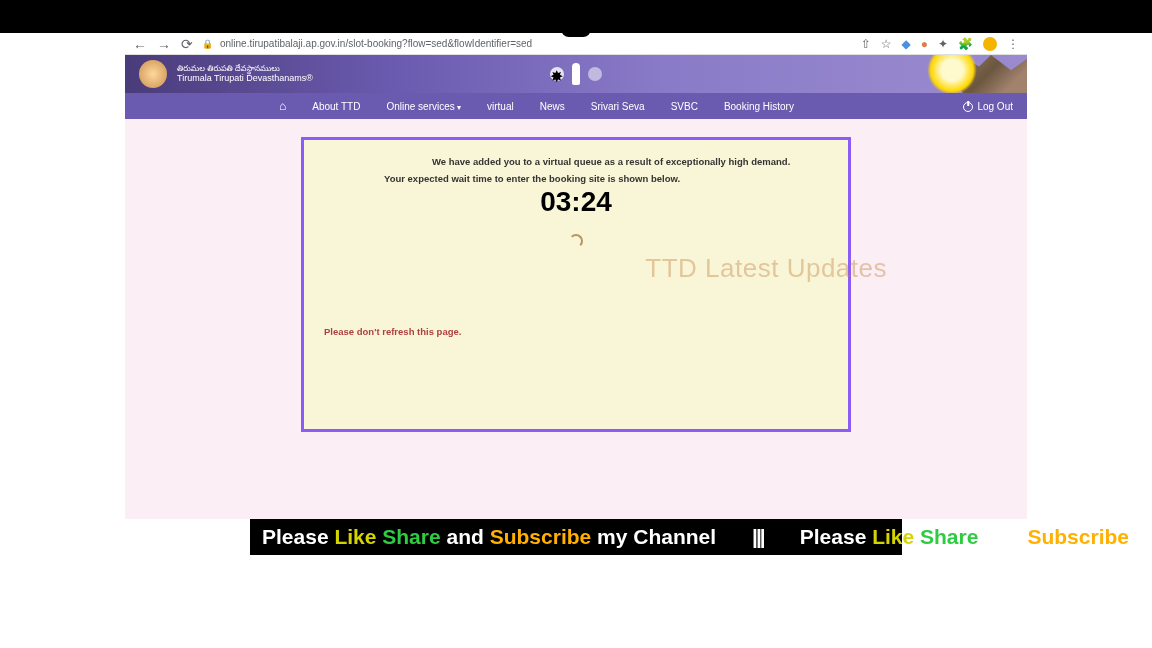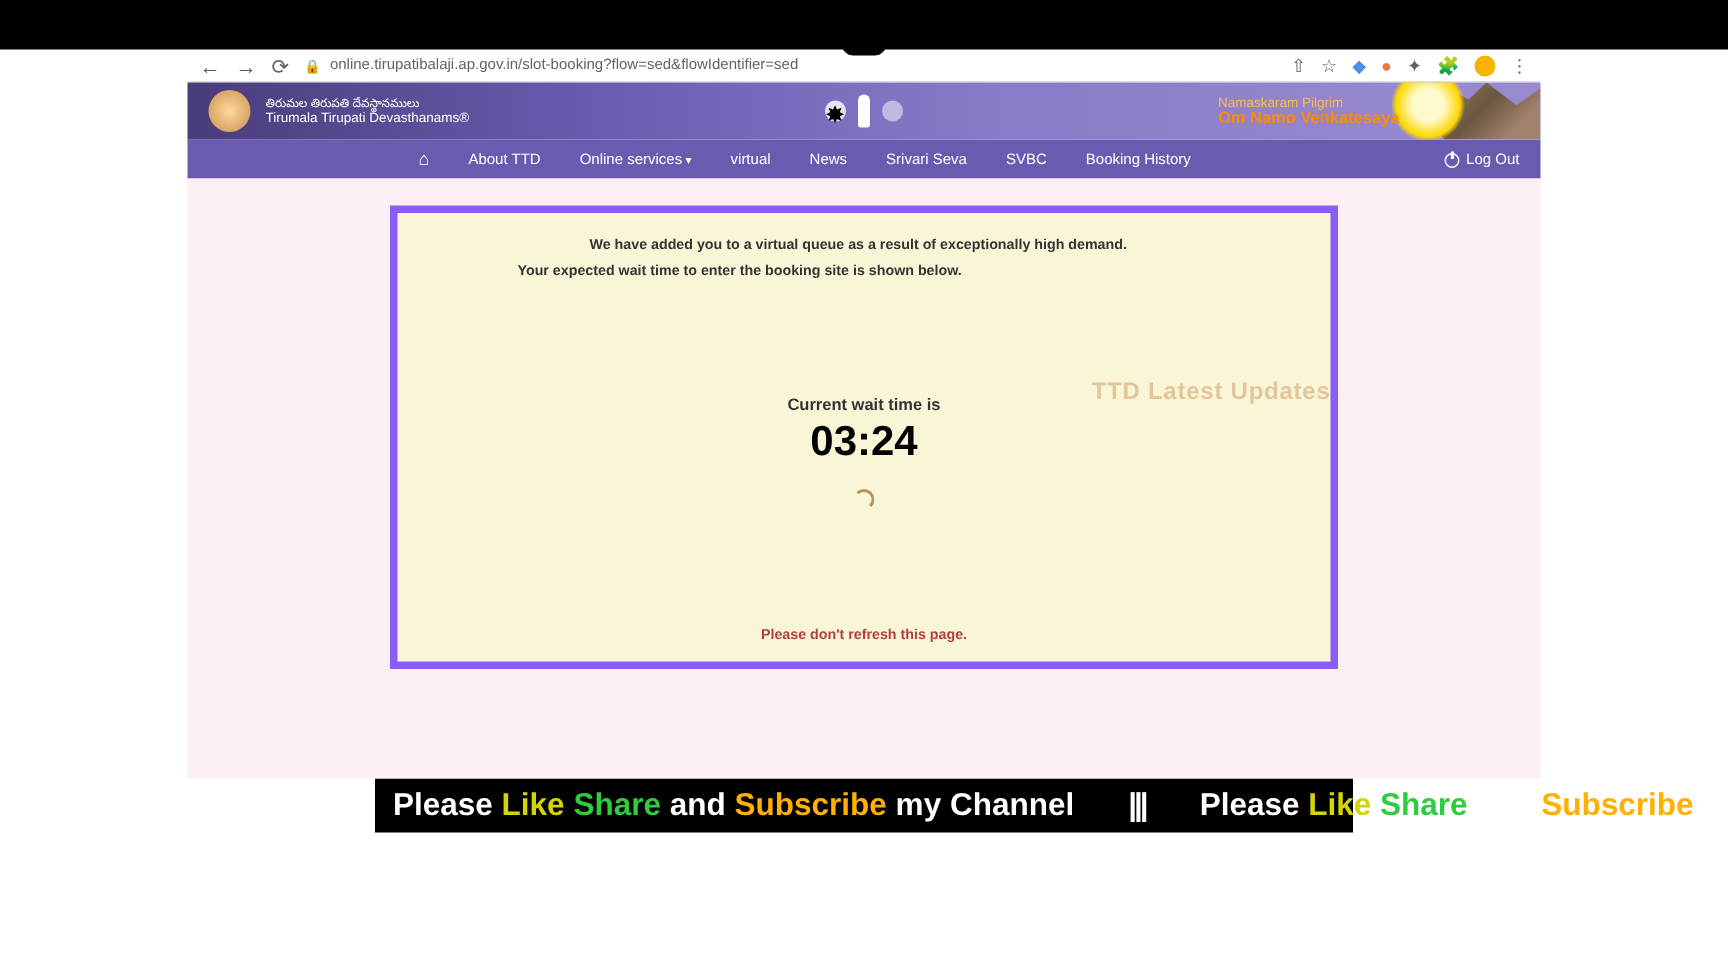--- a/index.html
+++ b/index.html
@@ -152,57 +152,56 @@
     }
     
     .page-body {
       background: #fbeef5;
       min-height: 400px;
       padding: 18px 0;
       position: relative;
     }
     
     .queue-box {
-      width: 632px;
+      width: 550px;
       margin: 0 auto;
       background: #f9f6d8;
-      border: 5px solid #8b5cf6;
+      border: 3px solid #8b5cf6;
       padding: 16px 20px 12px;
       min-height: 295px;
       position: relative;
     }
     .queue-msg { font-size: 9.5px; color: #333; font-weight: bold; margin-left: 108px; }
     .queue-msg2 { font-size: 9.5px; color: #333; font-weight: bold; margin-left: 60px; margin-top: 6px; }
     .wait-label { text-align: center; font-size: 11px; font-weight: bold; color: #333; margin-top: 78px; }
     .wait-time { text-align: center; font-size: 28px; font-weight: bold; color: #000; margin-top: 2px; }
     .spinner {
       width: 14px;
       height: 14px;
       border: 2px solid transparent;
       border-top-color: #b8955f;
       border-right-color: #b8955f;
       border-radius: 50%;
       margin: 16px auto 0;
       animation: spin 1s linear infinite;
     }
     @keyframes spin { to { transform: rotate(360deg); } }
     .no-refresh {
-      text-align: center;
       font-size: 9.5px;
       font-weight: bold;
       color: #b04040;
       margin-top: 78px;
     }
     
     .watermark {
       position: absolute;
       right: 140px;
       top: 134px;
-      font-size: 16px;
-      font-weight: bold;
+      font-size: 26px;
+      font-weight: normal;
       color: rgba(200, 140, 80, 0.45);
       letter-spacing: 0.5px;
       margin-left: 33px;
     }
     
     .bottom-banner {
       background: #000;
       color: #fff;
       font-size: 21px;
       font-weight: bold;
@@ -252,24 +251,20 @@
       <div class="line1">తిరుమల తిరుపతి దేవస్థానములు</div>
       <div>Tirumala Tirupati Devasthanams®</div>
     </div>
     <div class="header-center">
       <span class="center-sun" style="background:rgba(255,255,255,0.8)">✸</span>
       <span class="center-icon"></span>
       <span class="center-sun"></span>
     </div>
     <div class="sun-decor"></div>
     <div class="hills-decor"></div>
-    <div class="header-right">
-      <div>Namaskaram Pilgrim</div>
-      <div class="line2">Om Namo Venkatesaya</div>
-    </div>
   </div>
 
   <div class="nav-bar">
     <div class="nav-inner">
       <span class="nav-item home-icon">⌂</span>
       <span class="nav-item">About TTD</span>
       <span class="nav-item nav-dropdown">Online services</span>
       <span class="nav-item">virtual</span>
       <span class="nav-item">News</span>
       <span class="nav-item">Srivari Seva</span>
@@ -279,21 +274,20 @@
     <div class="logout-wrap">
       <span class="power-icon"></span>
       <span>Log Out</span>
     </div>
   </div>
 
   <div class="page-body">
     <div class="queue-box">
       <div class="queue-msg">We have added you to a virtual queue as a result of exceptionally high demand.</div>
       <div class="queue-msg2">Your expected wait time to enter the booking site is shown below.</div>
-      <div class="wait-label">Current wait time is</div>
       <div class="wait-time">03:24</div>
       <div class="spinner"></div>
       <div class="no-refresh">Please don't refresh this page.</div>
     </div>
     <div class="watermark">TTD Latest Updates</div>
   </div>
 
   <div class="bottom-banner">
     <span class="banner-text">
       <span>Please</span>

